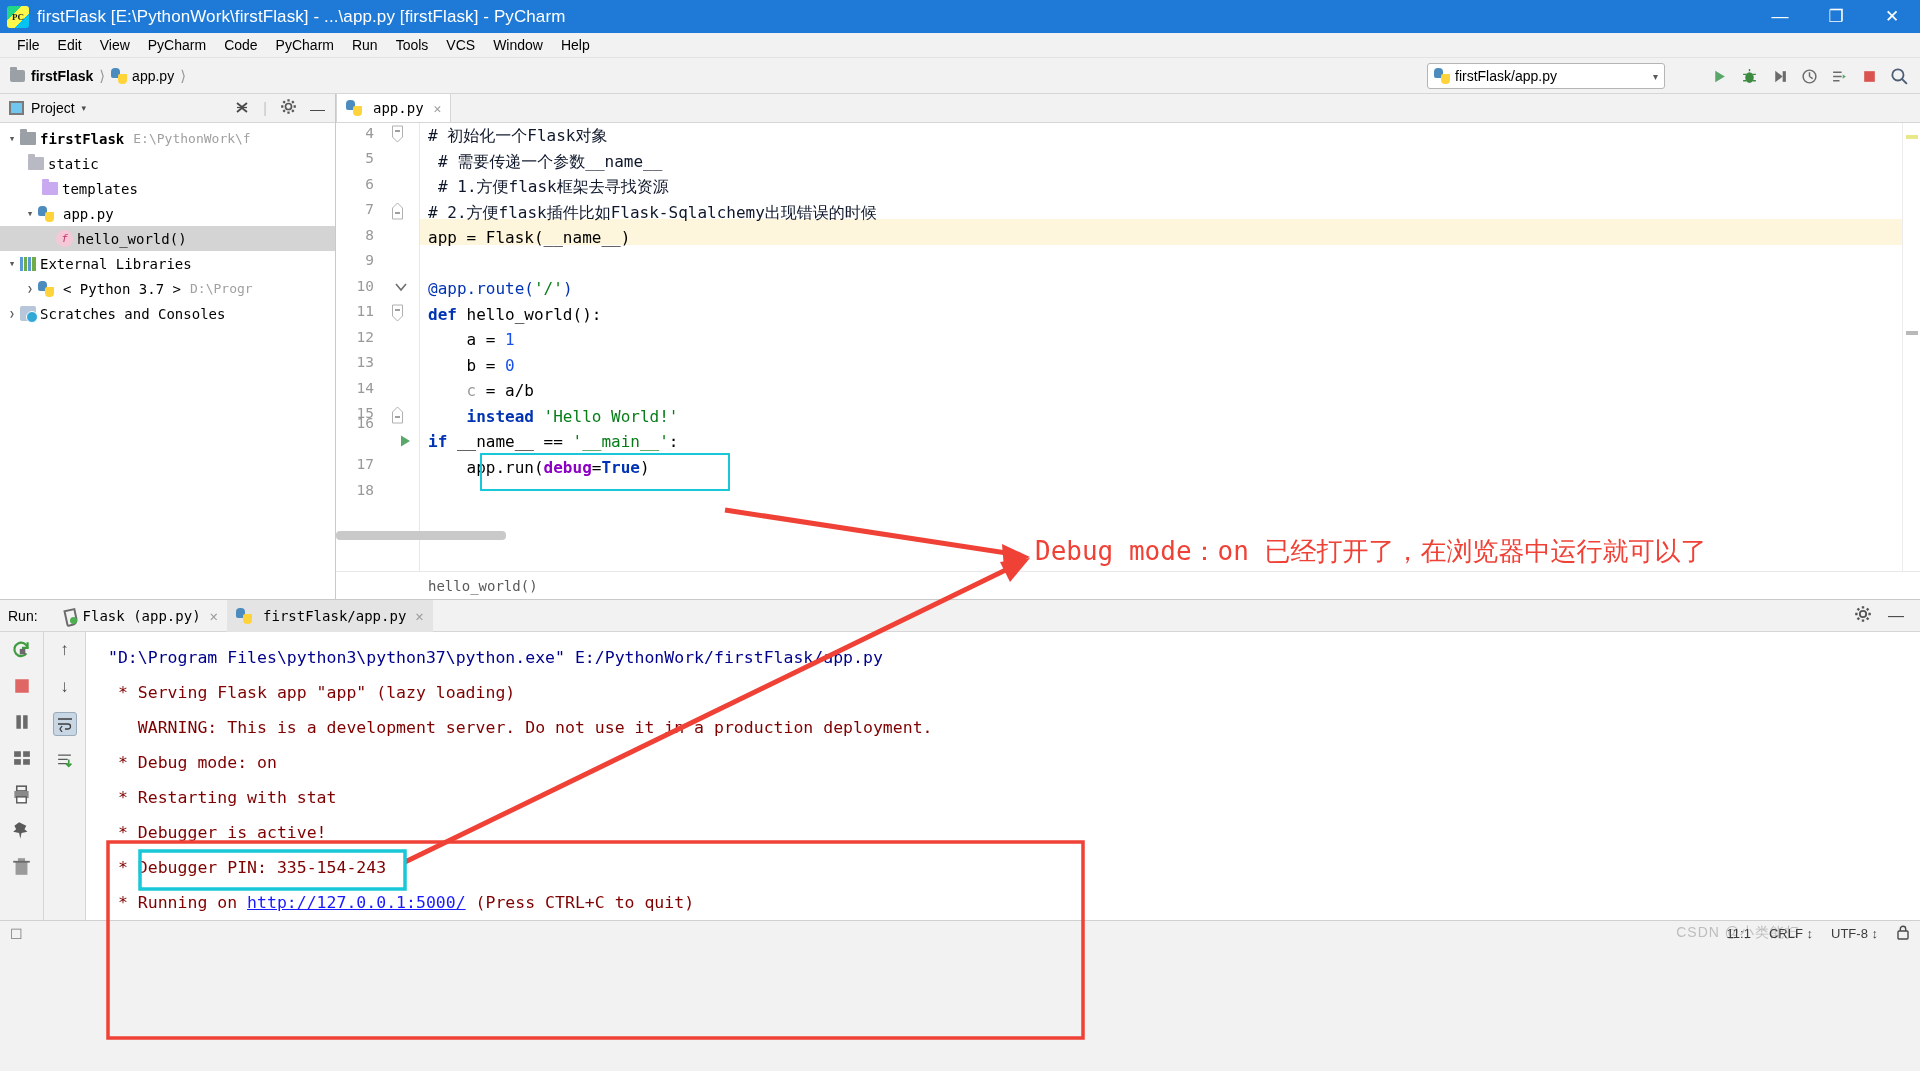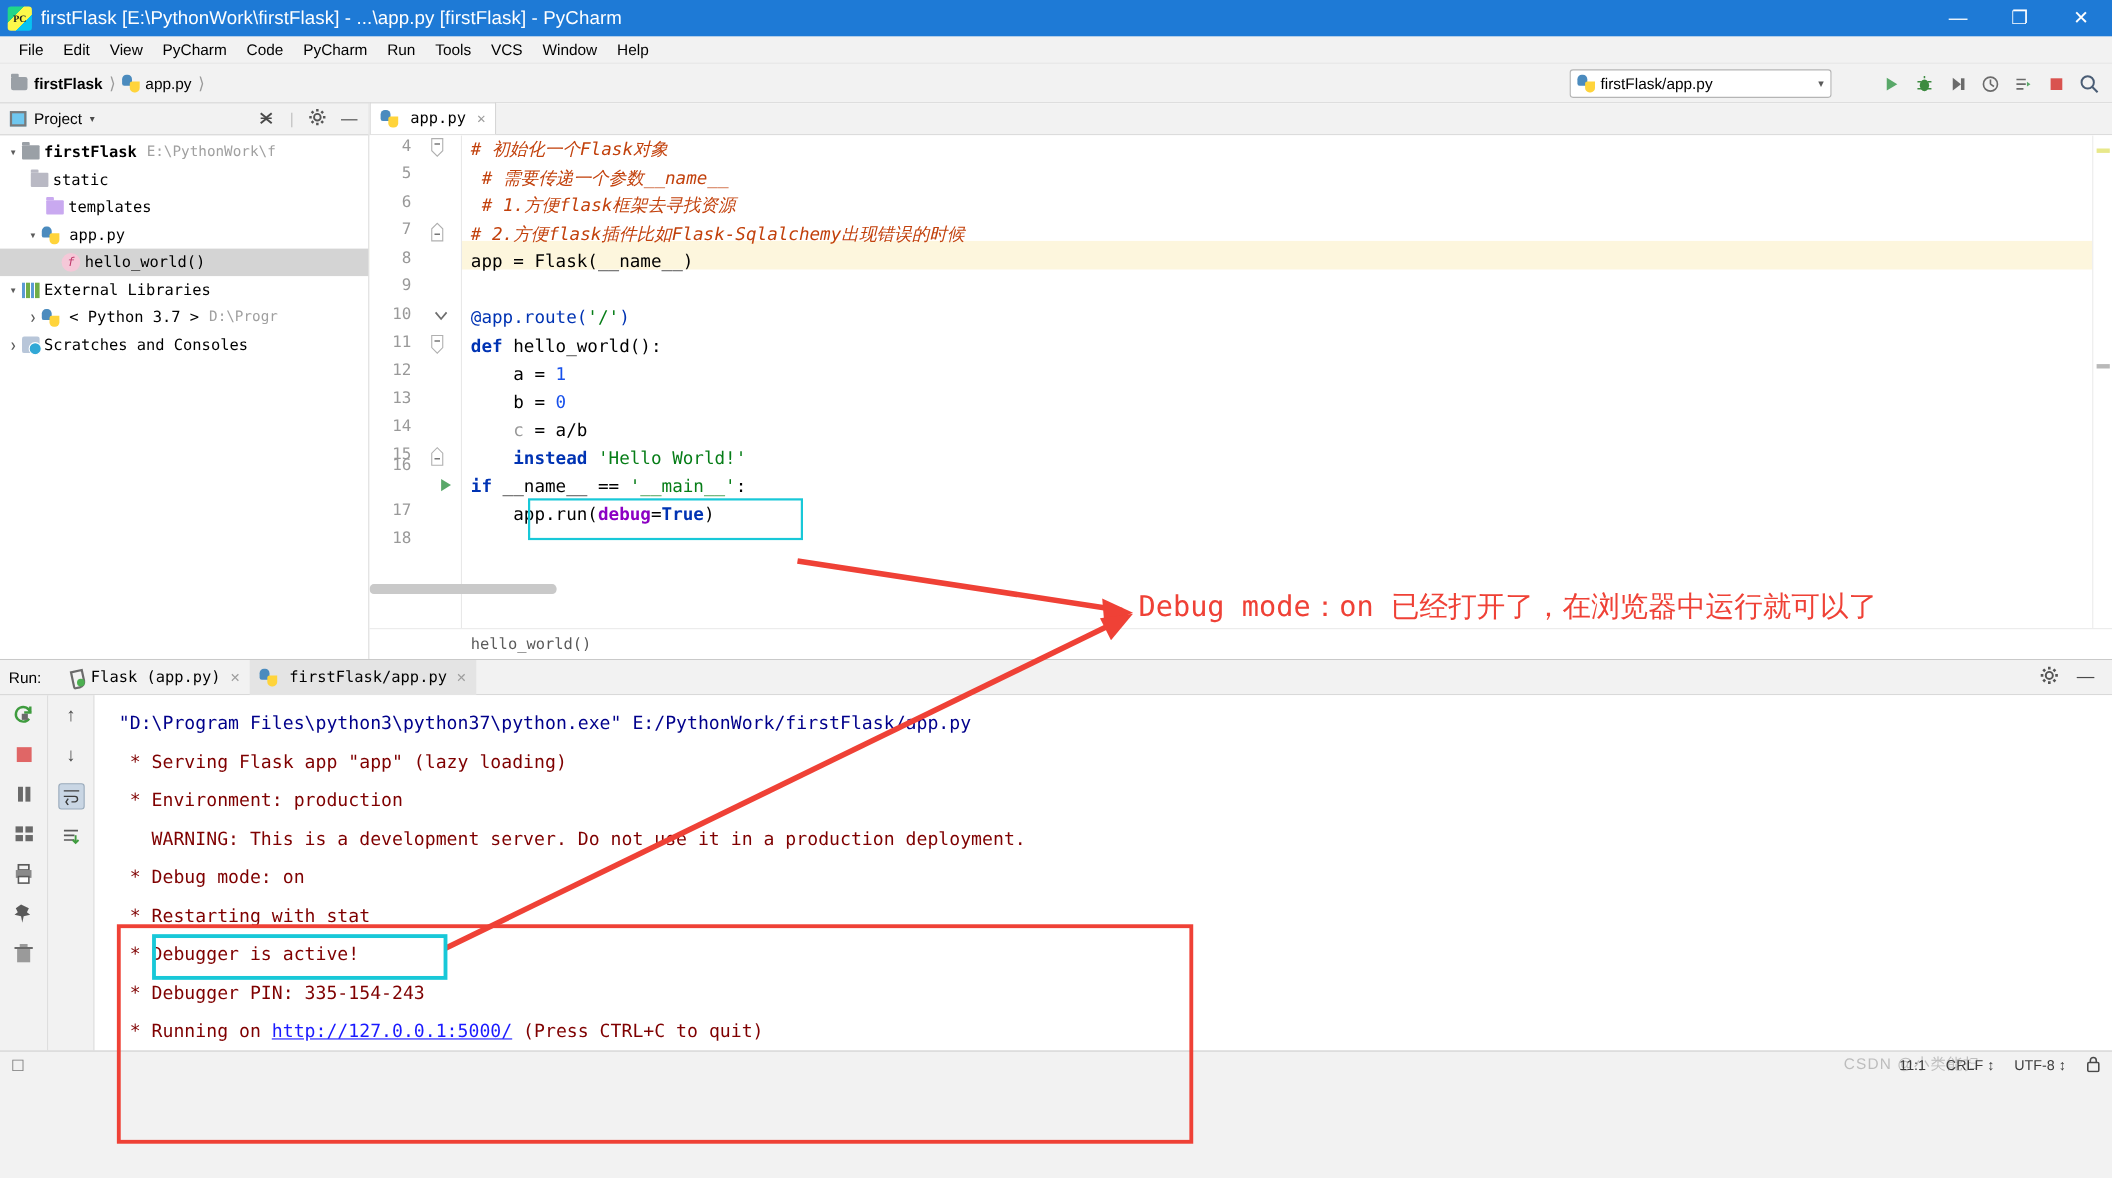--- a/index.html
+++ b/index.html
@@ -92,21 +92,21 @@
   .gmark{position:absolute;right:14px;width:18px;height:18px;display:flex;align-items:center;justify-content:center;}
   #codelayer{position:relative;flex:1;font-family:"DejaVu Sans Mono","Liberation Mono",monospace;
     font-size:16px;line-height:25.5px;padding-left:8px;}
   .cline{position:absolute;left:8px;white-space:pre;height:25.5px;line-height:25.5px;}
   .hl-row{position:absolute;left:0;right:0;height:25.5px;background:#fdf6dd;}
   .k{color:#0033b3;font-weight:bold;}
   .s{color:#067d17;}
   .n{color:#1750eb;}
   .kw{color:#8c00c3;font-weight:bold;}
   .dd{color:#0033b3;}
-  .cm{color:#c2410c;font-style:italic;}
+  .cm{color:#0f172a;}
   .pl{color:#000;}
   .gray{color:#999;}
   .teal-box{position:absolute;border:2.5px solid #18c8d8;}
   #bcbar{height:28px;background:#fff;border-top:1px solid #e8e8e8;display:flex;align-items:center;
     padding-left:92px;font-size:14px;color:#5a5a5a;font-family:"DejaVu Sans Mono","Liberation Mono",monospace;}
   #hscroll{position:absolute;left:0;bottom:31px;height:9px;width:170px;background:#c9c9c9;border-radius:4px;}
   #rightstrip{width:18px;background:#fff;border-left:1px solid #ececec;position:relative;flex:0 0 18px;}
   #rightstrip .mark{position:absolute;right:2px;width:12px;height:4px;}
   
   #runpanel{height:auto;background:#fff;display:flex;flex-direction:column;position:relative;}
@@ -502,21 +502,20 @@
         <svg width="17" height="17" viewBox="0 0 16 16">
             <path d="M2 2h12M2 6h9M2 10h9" stroke="#5a5a5a" stroke-width="1.4"></path>
             <path d="M12 6v6M9.5 10l2.5 2.5 2.5-2.5" stroke="#3f9c3f" stroke-width="1.6" fill="none"></path>
           </svg>
       </div>
     </div>
 
     <div id="console">
       <div class="cline2 cmdline">"D:\Program Files\python3\python37\python.exe" E:/PythonWork/firstFlask/app.py</div>
       <div class="cline2"> * Serving Flask app "app" (lazy loading)</div>
-      <div class="cline2"> * Environment: production</div>
       <div class="cline2">   WARNING: This is a development server. Do not use it in a production deployment.</div>
       <div class="cline2"> * Debug mode: on</div>
       <div class="cline2"> * Restarting with stat</div>
       <div class="cline2"> * Debugger is active!</div>
       <div class="cline2"> * Debugger PIN: 335-154-243</div>
       <div class="cline2"><span> * Running on </span><span class="lnk">http://127.0.0.1:5000/</span><span> (Press CTRL+C to quit)</span></div>
     </div>
   </div>
 </div>
 

